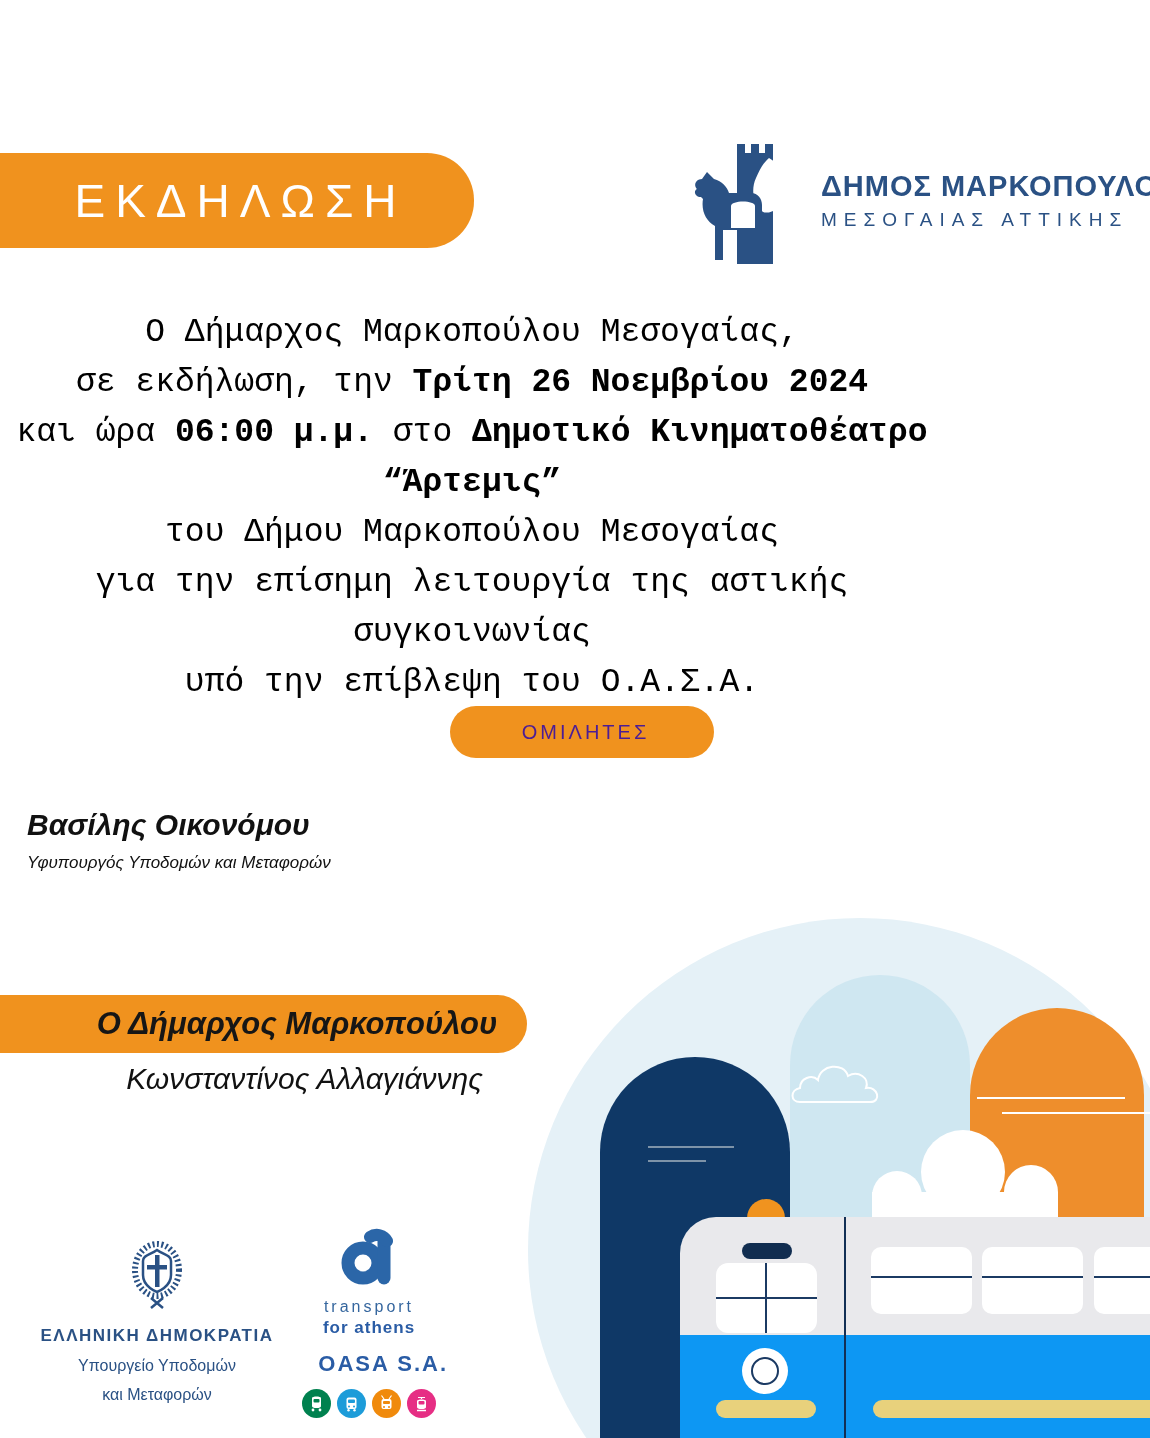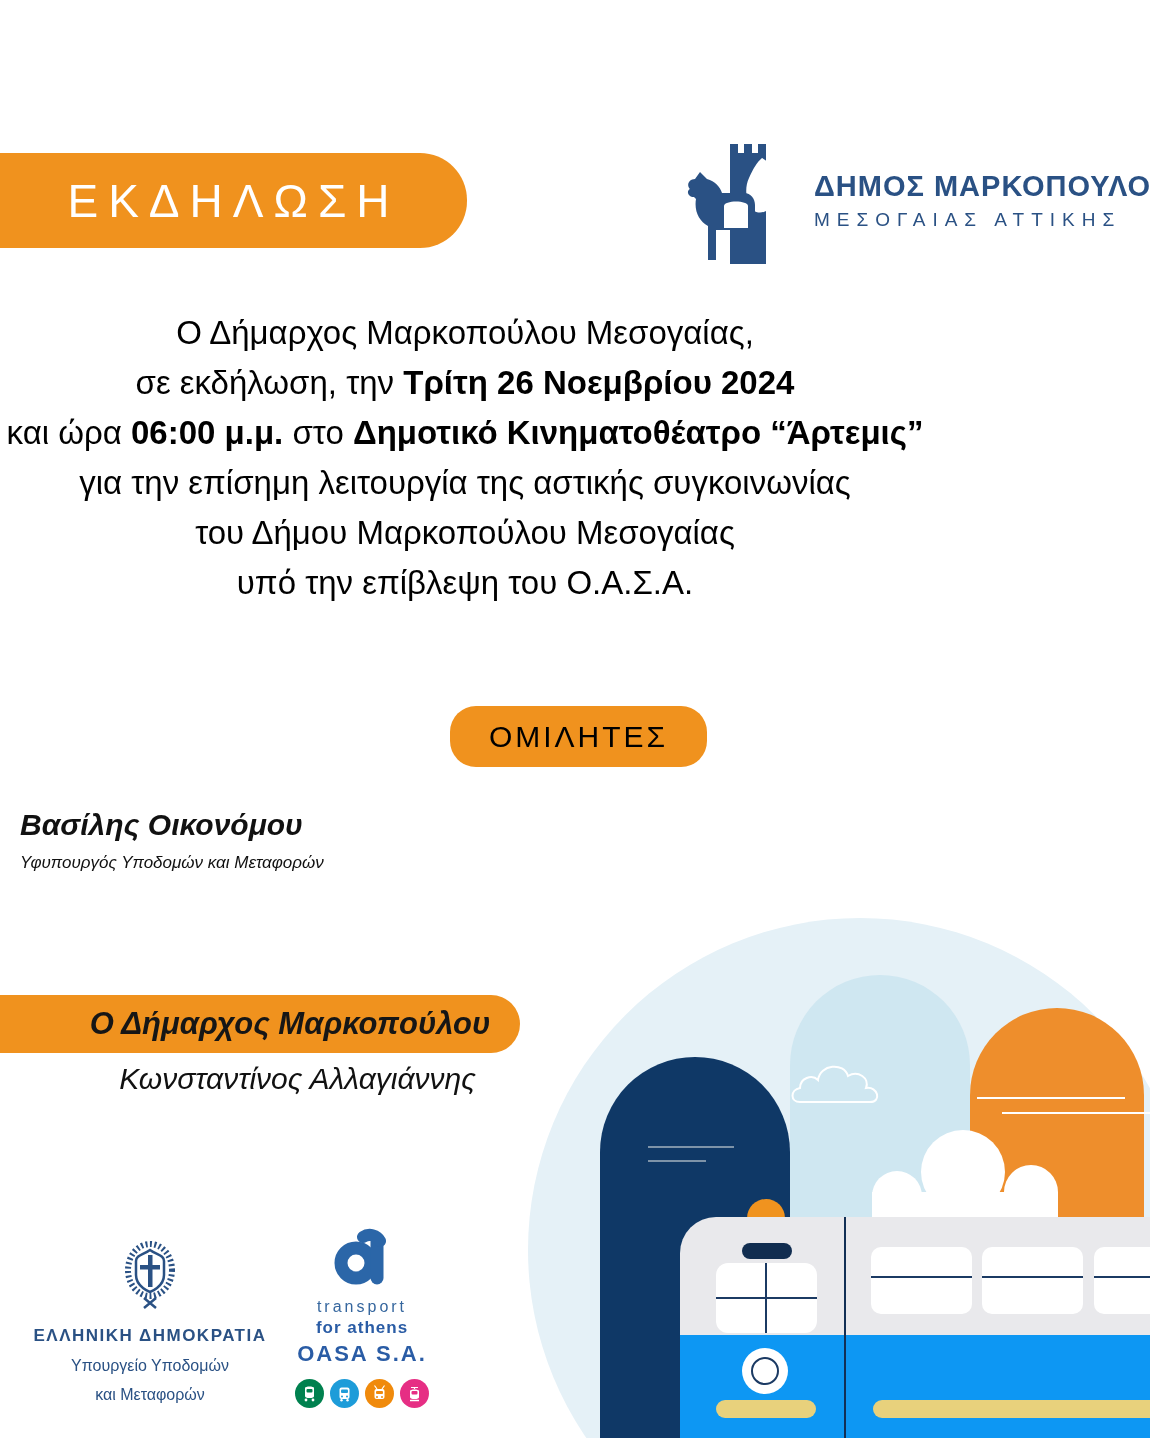--- a/index.html
+++ b/index.html
@@ -1,44 +1,44 @@
 <!DOCTYPE html>
 <html><head>
 <meta charset="utf-8">
 <style>
   html,body{margin:0;padding:0;background:#fff;}
   #poster{
     position:relative;width:1150px;height:1438px;overflow:hidden;background:#ffffff;
     font-family:"Liberation Sans", sans-serif;color:#111;
   }
-  .abs{position:absolute;}
+  .abs{position:absolute;padding-left:7px;}
 
   
   #event-banner{
     left:0;top:153px;width:467px;height:95px;background:#F0921E;
     border-radius:0 47px 47px 0;display:flex;align-items:center;justify-content:center;
   }
   #event-banner span{
     color:#fff;font-size:46px;font-weight:300;letter-spacing:10px;
   }
 
   
   #muni-logo{left:686px;top:136px;display:flex;align-items:center;gap:16px;}
   #muni-text{color:#2A5184;line-height:1;}
   #muni-line1{font-size:29px;font-weight:bold;letter-spacing:1px;white-space:nowrap;}
   #muni-line2{font-size:19px;letter-spacing:7px;margin-top:9px;white-space:nowrap;}
 
   
-  #invite{left:0;top:308px;width:930px;text-align:center;font-size:33px;line-height:50px;color:#000;}
+  #invite{left:0;top:308px;width:930px;text-align:center;font-size:33px;line-height:50px;color:#000;font-family:Liberation Mono, monospace;}
   #invite b{font-weight:bold;}
 
   
   #speakers-pill{
-    left:450px;top:706px;width:257px;height:61px;background:#F0921E;border-radius:26px;
-    display:flex;align-items:center;justify-content:center;color:#000000;font-size:30px;letter-spacing:3px;
+    left:450px;top:706px;width:257px;height:52px;background:#F0921E;border-radius:26px;
+    display:flex;align-items:center;justify-content:center;color:#4c1d95;font-size:20px;letter-spacing:3px;
   }
   .speaker{text-align:left;}
   #speaker-0{left:20px;top:808px;width:520px;}
   #speaker-1{left:608px;top:808px;width:520px;}
   .speaker .name{font-size:30px;font-weight:bold;font-style:italic;}
   .speaker .role{font-size:17px;font-style:italic;margin-top:11px;}
 
   
   #sign-banner{
     left:0;top:995px;width:520px;height:58px;background:#F0921E;border-radius:0 29px 29px 0;
@@ -81,21 +81,21 @@
   #bb-stripe{position:absolute;left:27px;top:183px;width:290px;height:18px;background:#E8D17C;border-radius:9px 0 0 9px;}
 
   
   #gov-logo{left:25px;top:1238px;width:250px;text-align:center;color:#2A5184;}
   #gov-line1{font-size:17px;font-weight:bold;letter-spacing:1.5px;margin-top:8px;}
   #gov-line2,#gov-line3{font-size:16px;margin-top:11px;}
 
   #oasa-logo{left:283px;top:1228px;width:158px;text-align:center;}
   #oasa-line1{font-size:16px;color:#35669E;letter-spacing:3px;margin-top:8px;}
   #oasa-line2{font-size:17px;font-weight:bold;color:#2A5CA5;margin-top:2px;letter-spacing:1px;}
-  #oasa-line3{font-size:22px;font-weight:bold;color:#2A5CA5;letter-spacing:2px;margin-top:3px;}
+  #oasa-line3{font-size:22px;font-weight:bold;color:#2A5CA5;letter-spacing:2px;margin-top:13px;text-align:right;}
   #transit-row{display:flex;gap:6px;justify-content:center;margin-top:12px;}
   .transit{width:29px;height:29px;border-radius:50%;display:flex;align-items:center;justify-content:center;}
   #transit-metro{background:#00814F;}
   #transit-bus{background:#1D9CD9;}
   #transit-trolley{background:#F08A0C;}
   #transit-tram{background:#E62E84;}
 </style>
 </head>
 <body>
 
@@ -161,22 +161,22 @@
     <div id="muni-text">
       <div id="muni-line1">ΔΗΜΟΣ ΜΑΡΚΟΠΟΥΛΟΥ</div>
       <div id="muni-line2">ΜΕΣΟΓΑΙΑΣ ΑΤΤΙΚΗΣ</div>
     </div>
   </div>
 
   <div class="abs" id="invite">
     <div><span>Ο Δήμαρχος Μαρκοπούλου Μεσογαίας,</span></div>
     <div><span>σε εκδήλωση, την </span><b>Τρίτη 26 Νοεμβρίου 2024</b></div>
     <div><span>και ώρα </span><b>06:00 μ.μ.</b><span> στο </span><b>Δημοτικό Κινηματοθέατρο “Άρτεμις”</b></div>
+    <div><span>του Δήμου Μαρκοπούλου Μεσογαίας</span></div>
     <div><span>για την επίσημη λειτουργία της αστικής συγκοινωνίας</span></div>
-    <div><span>του Δήμου Μαρκοπούλου Μεσογαίας</span></div>
     <div><span>υπό την επίβλεψη του Ο.Α.Σ.Α.</span></div>
   </div>
 
   <div class="abs" id="speakers-pill">
     <span>ΟΜΙΛΗΤΕΣ</span>
   </div>
 
   <div class="abs speaker" id="speaker-0">
     <div class="name">Βασίλης Οικονόμου</div>
     <div class="role">Υφυπουργός Υποδομών και Μεταφορών</div>

